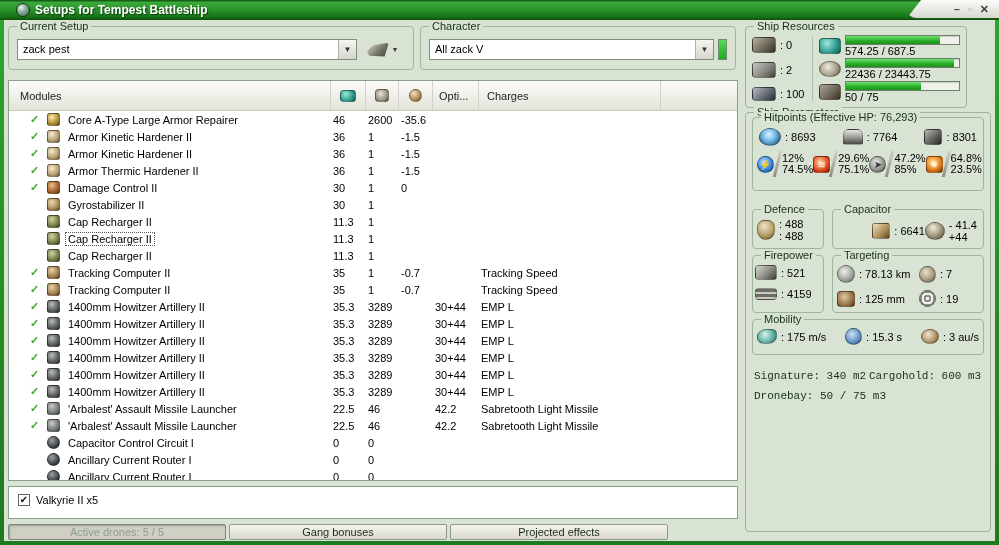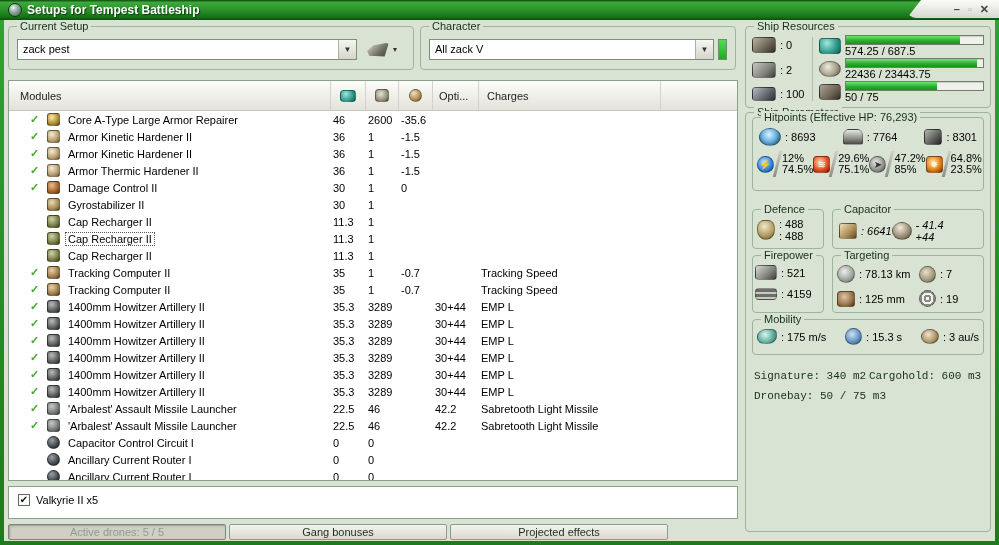--- a/index.html
+++ b/index.html
@@ -7,21 +7,21 @@
   body {
     font-family:"Liberation Sans", sans-serif;
     font-size:11px; color:#000;
     background:linear-gradient(#2fa52f,#1d7a1d);
     position:relative; overflow:hidden;
   }
   
   .titlebar {
     position:absolute; left:0; top:0; width:999px; height:20px;
     background:linear-gradient(#0e4a0e 0%, #3aa93a 12%, #2c962c 45%, #177217 85%, #0d4d0d 100%);
-    display:flex; align-items:center; padding-left:8px;
+    display:flex; align-items:center; padding-left:16px;
   }
   .title-icon {
     width:14px; height:14px; border-radius:50%;
     background:radial-gradient(circle at 35% 30%, #e8f4ee 0%, #8fae9f 40%, #3c5c4c 100%);
     border:1px solid #123512; margin-right:5px; flex:0 0 auto;
   }
   .title-text { color:#fff; font-weight:bold; font-size:12px; text-shadow:1px 1px 1px #0a3c0a; }
   .win-controls {
     position:absolute; right:0; top:0; height:18px; width:92px;
     background:linear-gradient(#fbfbf9,#d8d8d0);
@@ -481,21 +481,21 @@
       <span>Valkyrie II x5</span>
     </div>
   </div>
 
   <div class="btabs" style="left:4px; top:504px; width:660px;">
     <div class="btab pressed">Active drones: 5 / 5</div>
     <div class="btab">Gang bonuses</div>
     <div class="btab">Projected effects</div>
   </div>
 
-  <div class="gbox" style="left:741px; top:6px; width:246px; height:82px;">
+  <div class="gbox" style="left:741px; top:6px; width:222px; height:82px;">
     <span class="glabel">Ship Resources</span>
     <div style="display:flex; height:100%; padding:8px 6px 4px 6px;">
       <div class="res-left" style="flex:0 0 58px;">
         <div class="statrow">
           <span class="sicon" style="width:24px;height:16px;background:linear-gradient(135deg,#b8b2a2,#6b6556 60%,#343026);"></span>
           <span>: 0</span>
         </div>
         <div class="statrow">
           <span class="sicon" style="width:24px;height:16px;background:linear-gradient(135deg,#c9c9c4,#82827c 60%,#3f3f3a);"></span>
           <span>: 2</span>
@@ -599,21 +599,21 @@
         <span class="sicon" style="width:18px;height:20px;border-radius:40% 40% 50% 50%;background:radial-gradient(circle at 40% 30%,#f0e6c8,#b09a60 60%,#5c4c26);"></span>
         <span class="pcts" style="display:flex;flex-direction:column;line-height:12px;">
           <span>: 488</span>
           <span>: 488</span>
         </span>
       </div>
     </div>
 
     <div class="gbox" style="left:86px; top:96px; width:152px; height:40px;">
       <span class="glabel">Capacitor</span>
-      <div style="display:flex; justify-content:flex-start; padding:9px 6px 0 6px;font-style:italic;">
+      <div style="display:flex; justify-content:flex-end; padding:9px 6px 0 6px;">
         <div class="statrow">
           <span class="sicon" style="width:18px;height:16px;border-radius:3px;background:linear-gradient(135deg,#efe0c0,#ad8d55 60%,#5c4824);"></span>
           <span>: 6641</span>
         </div>
         <div class="statrow">
           <span class="sicon" style="width:20px;height:18px;border-radius:50%;background:radial-gradient(circle at 40% 30%,#f2ecdc,#9c9178 55%,#4c4430);"></span>
           <span style="display:flex;flex-direction:column;line-height:12px;">
             <span>- 41.4</span>
             <span>+44</span>
           </span>

